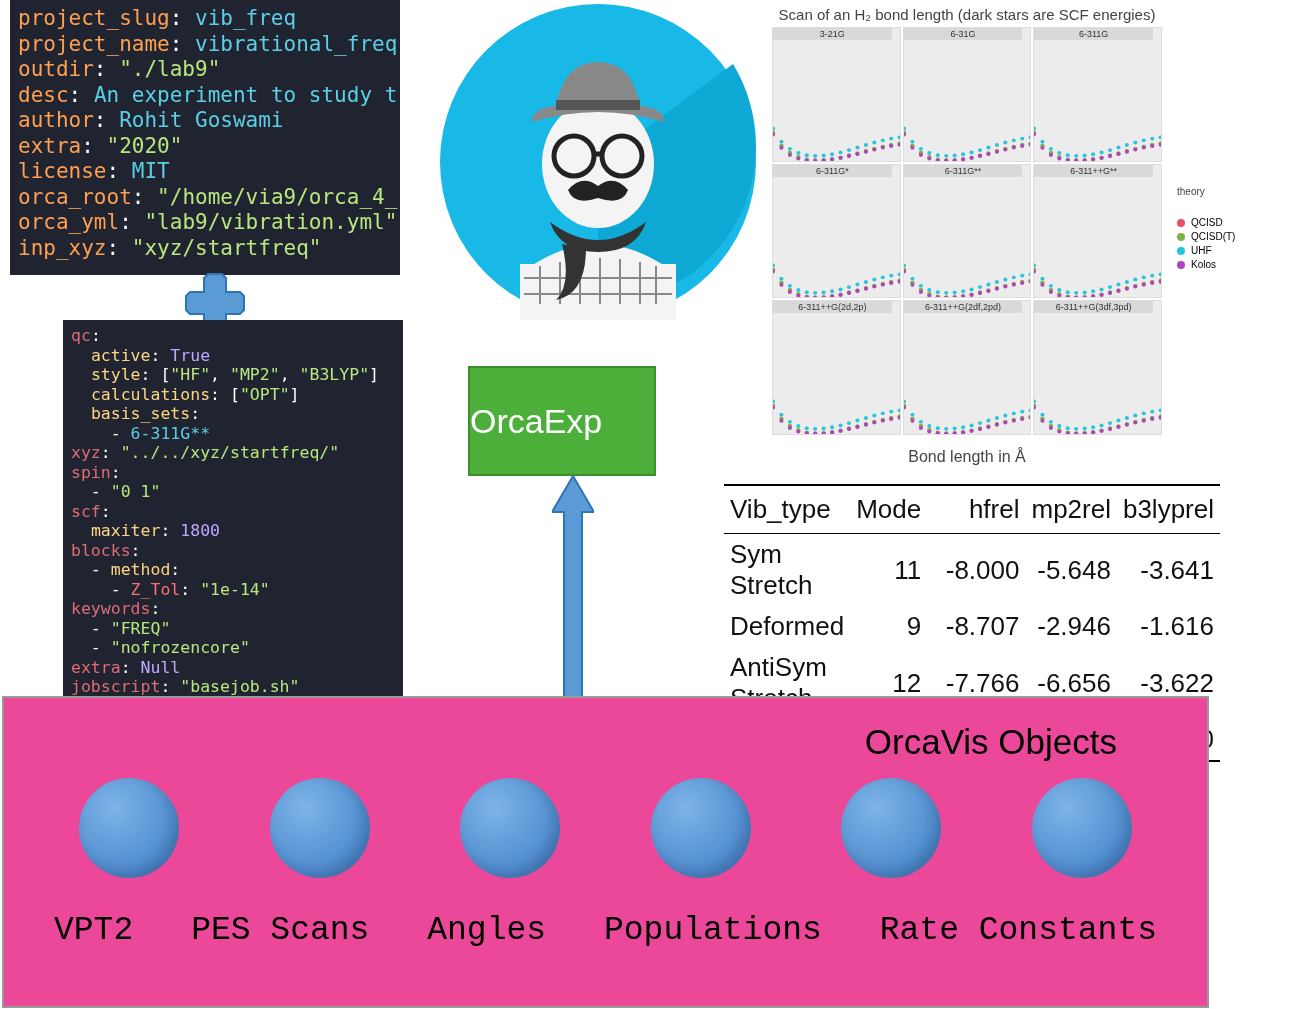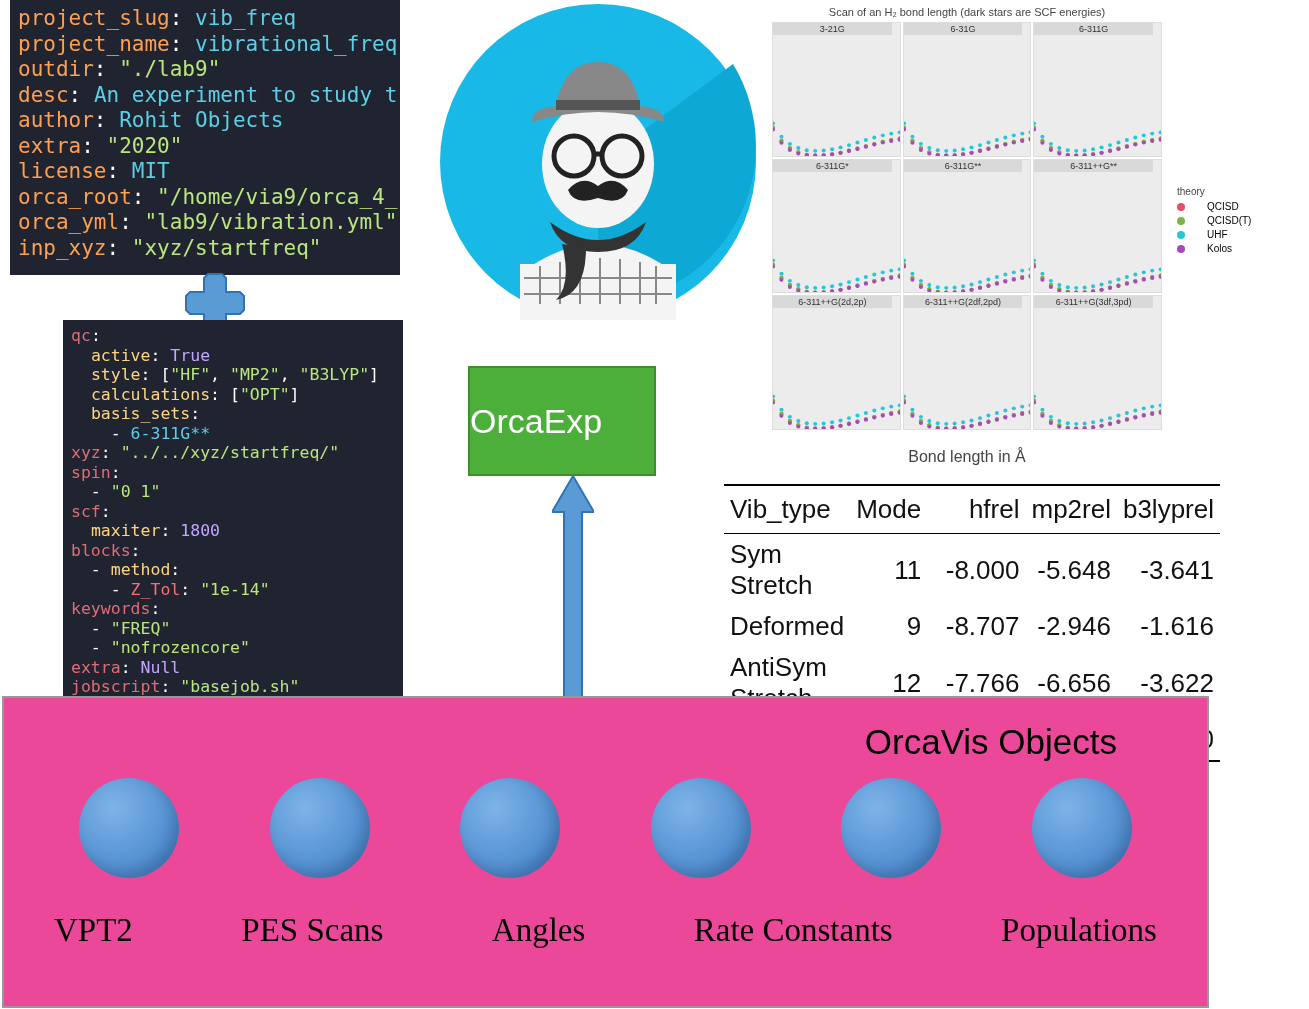--- a/index.html
+++ b/index.html
@@ -45,30 +45,30 @@
 
   
   .arrowup {
     position: absolute; left: 552px; top: 476px; width: 42px; height: 222px;
   }
 
   
   .charts {
     position: absolute; left: 772px; top: 6px; width: 525px; height: 442px;
   }
-  .chart-title { text-align: center; font-size: 11px; color: #444; margin-bottom: 4px; }
+  .chart-title { text-align: center; font-size: 15px; color: #444; margin-bottom: 4px; }
   .chart-grid {
     display: grid; grid-template-columns: repeat(3, 1fr); grid-template-rows: repeat(3, 1fr);
     width: 390px; height: 408px; gap: 2px; position: relative;
   }
   .facet { background: #ececec; border: 1px solid #ddd; position: relative; overflow: hidden; }
   .facet-label { position: absolute; top: 0; left: 0; right: 8px; background: #d9d9d9; text-align: center; font-size: 9px; color: #333; padding: 1px 0; }
   .legend { position: absolute; right: 0; top: 180px; font-size: 10px; width: 120px; }
-  .legend-title { font-size: 10px; color: #444; margin-bottom: 4px; }
-  .legend-item { display: flex; align-items: center; gap: 22px; margin-bottom: 3px; }
+  .legend-title { font-size: 10px; color: #444; margin-bottom: 20px; }
+  .legend-item { display: flex; align-items: center; gap: 6px; margin-bottom: 3px; }
   .dot { width: 8px; height: 8px; border-radius: 50%; }
   .axisx { position: absolute; left: 0; bottom: -18px; width: 390px; text-align: center; font-size: 16px; color: #444; }
   .facet svg { position: absolute; top: 12px; left: 0; width: 100%; height: calc(100% - 12px); }
 
   
   .vibtable {
     position: absolute; left: 724px; top: 484px; width: 480px;
     font-family: Liberation Sans, sans-serif; font-size: 26px; color: #111;
   }
   .vibtable table { width: 100%; border-collapse: collapse; }
@@ -83,30 +83,30 @@
     position: absolute; left: 2px; top: 696px; width: 1207px; height: 312px;
     background: #ec4899; border: 2px solid #999; padding: 20px 30px;
   }
   .bottom-title { text-align: right; font-size: 35px; font-family: Arial, sans-serif; color: #000; margin-right: 60px; margin-top: 4px; }
   .circles { display: flex; justify-content: space-around; margin-top: 16px; }
   .circ {
     width: 100px; height: 100px; border-radius: 50%;
     background: radial-gradient(circle at 35% 30%, #7db4e8, #3a78c2);
     box-shadow: inset -6px -6px 12px rgba(0,0,0,0.15);
   }
-  .labels { display: flex; justify-content: space-between; margin-top: 34px; font-size: 33px; font-family: Liberation Serif, serif; color: #000; padding: 0 20px; }
+  .labels { display: flex; justify-content: space-between; margin-top: 34px; font-size: 33px; font-family: Liberation Mono, monospace; color: #000; padding: 0 20px; }
 </style>
 </head>
 <body>
 
 <pre class="code1" id="code1"><span class="co">project_slug</span>: <span class="cp">vib_freq</span>
 <span class="co">project_name</span>: <span class="cp">vibrational_freq</span>
 <span class="co">outdir</span>: <span class="cs">"./lab9"</span>
 <span class="co">desc</span>: <span class="cp">An experiment to study t</span>
-<span class="co">author</span>: <span class="cp">Rohit Objects</span>
+<span class="co">author</span>: <span class="cp">Rohit Goswami</span>
 <span class="co">extra</span>: <span class="cs">"2020"</span>
 <span class="co">license</span>: <span class="cp">MIT</span>
 <span class="co">orca_root</span>: <span class="cs">"/home/via9/orca_4_</span>
 <span class="co">orca_yml</span>: <span class="cs">"lab9/vibration.yml"</span>
 <span class="co">inp_xyz</span>: <span class="cs">"xyz/startfreq"</span></pre>
 
 <svg class="plus" viewBox="0 0 70 62">
   <path d="M28 4 h14 l4 4 v14 h14 l4 4 v14 l-4 4 h-14 v14 l-4 4 h-14 l-4 -4 v-14 h-14 l-4 -4 v-14 l4 -4 h14 v-14 z" fill="#5b9bd5" stroke="#2e75b6" stroke-width="2"></path>
 </svg>
 
@@ -869,16 +869,16 @@
       <div class="circ"></div>
       <div class="circ"></div>
       <div class="circ"></div>
       <div class="circ"></div>
       <div class="circ"></div>
     </div>
   <div class="labels" id="blabels">
       <span>VPT2</span>
       <span>PES Scans</span>
       <span>Angles</span>
+      <span>Populations</span>
       <span>Rate Constants</span>
-      <span>Populations</span>
     </div>
 </div>
 
 </body></html>

